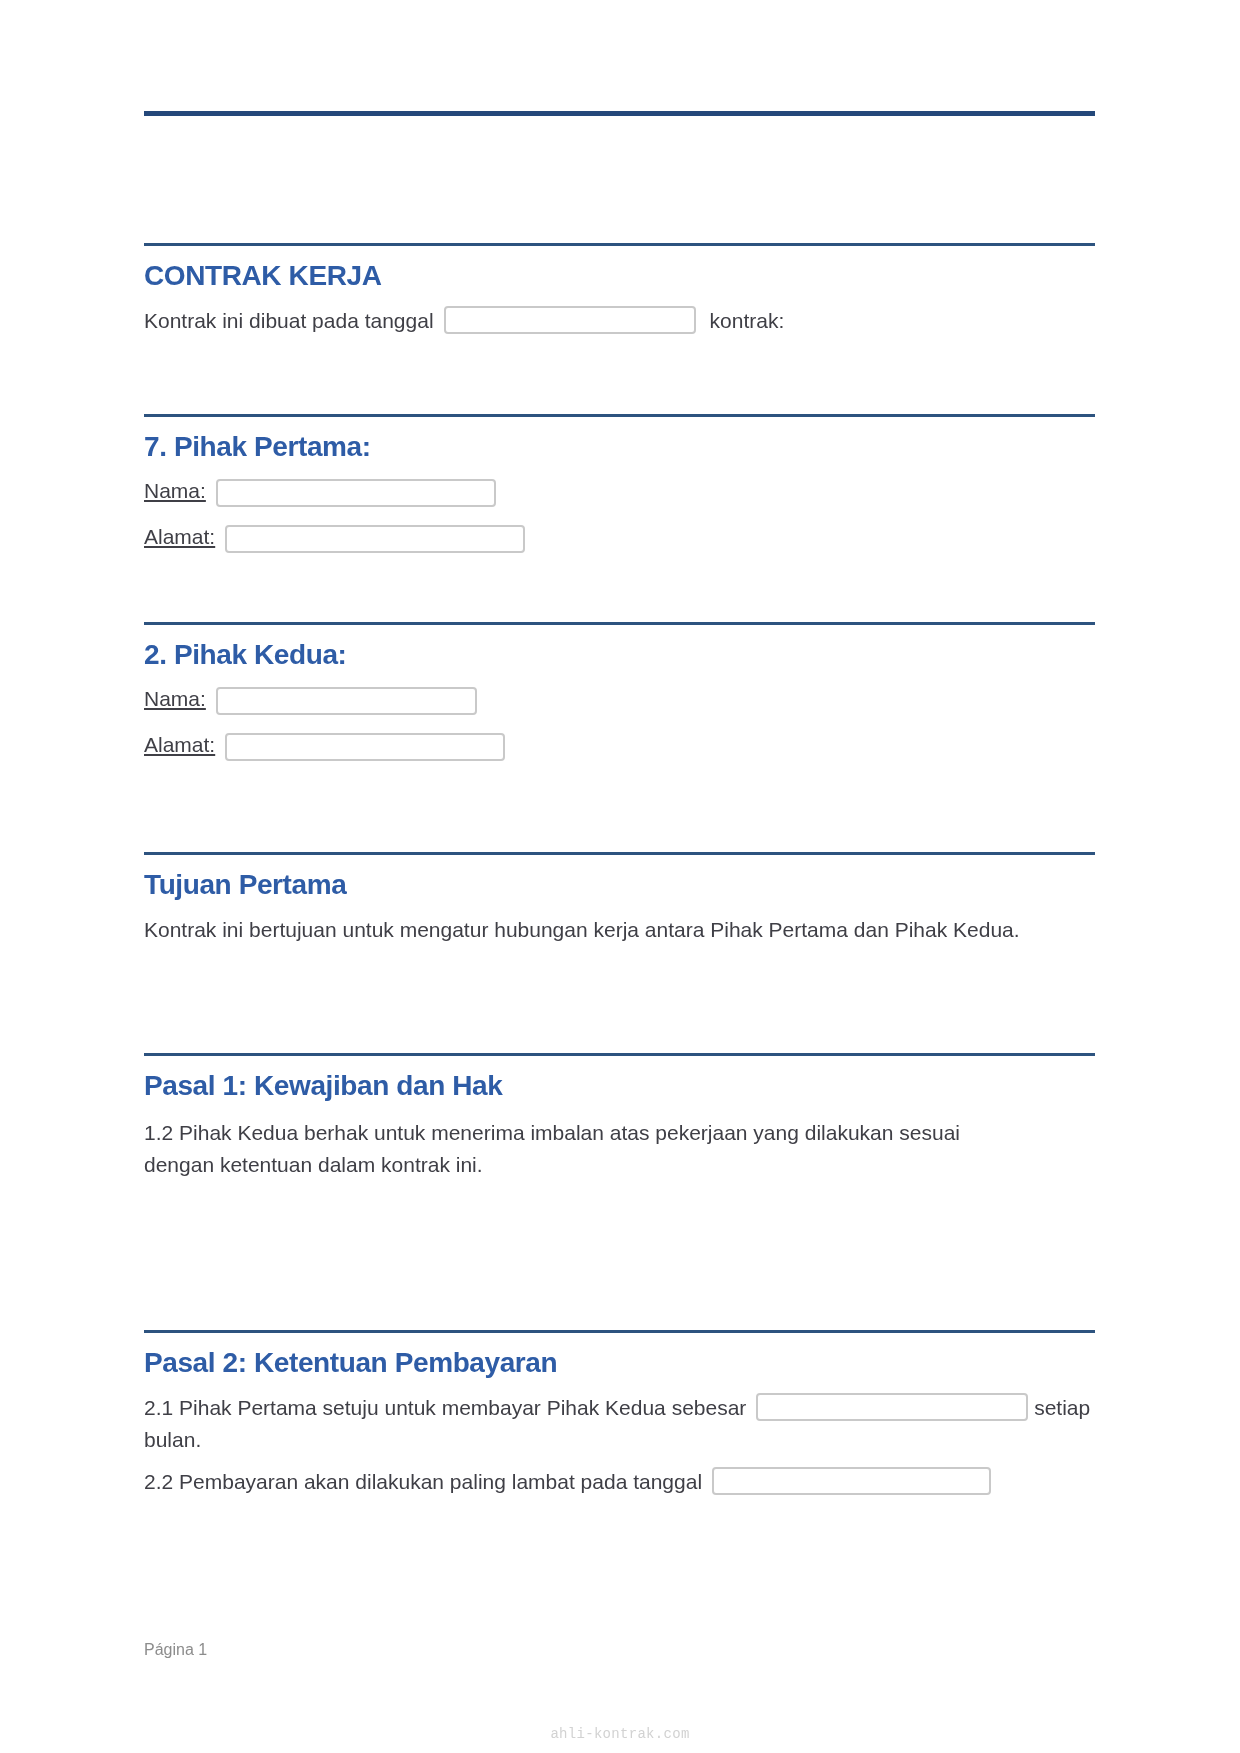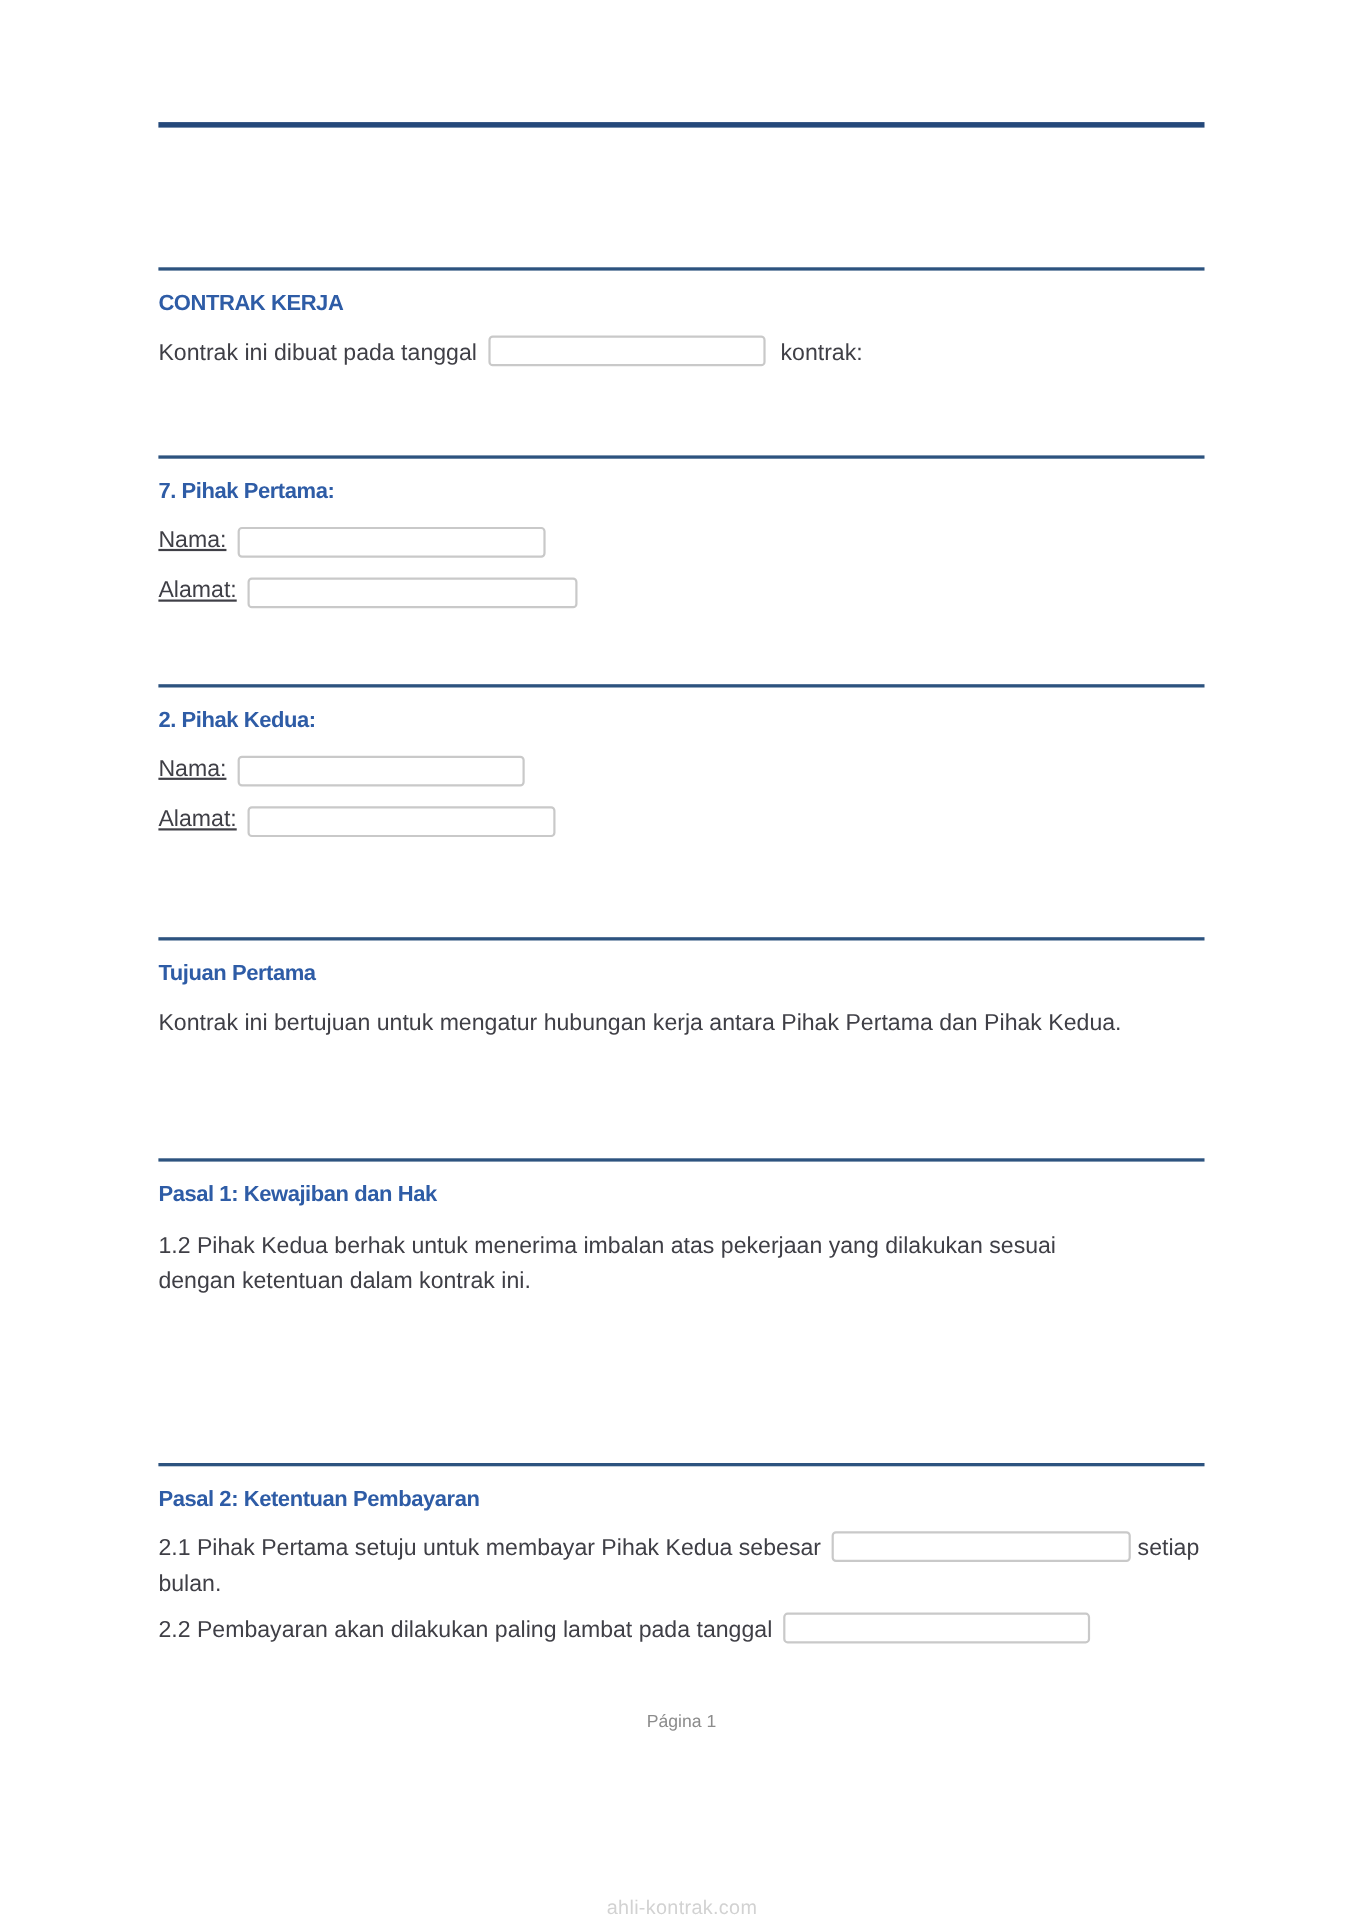--- a/index.html
+++ b/index.html
@@ -18,44 +18,44 @@
   }
   .content{position:absolute;left:144px;width:951px;}
   .divider{height:3px;background:var(--rule-navy);}
   #top-rule{top:111px;height:5px;background:var(--rule-navy-dark);}
   #sec-intro{top:243px;}
   #sec-party1{top:414px;}
   #sec-party2{top:622px;}
   #sec-tujuan{top:852px;}
   #sec-pasal1{top:1053px;}
   #sec-pasal2{top:1330px;}
-  #footer-page{top:1557px;text-align:center;}
+  #footer-page{top:1641px;text-align:left;}
   #watermark{position:absolute;top:1724px;left:0;width:1240px;text-align:center;}
   .h{
-    color:var(--heading-blue);font-size:20px;line-height:34px;font-weight:bold;
+    color:var(--heading-blue);font-size:28px;line-height:34px;font-weight:bold;
     letter-spacing:-0.4px;margin:13px 0 0 0;
   }
   .para{
     font-size:21px;line-height:32px;margin:12px 0 0 0;
   }
   .measure{max-width:890px;}
   .row{display:flex;align-items:flex-start;margin-top:15px;height:30px;font-size:21px;text-decoration:underline;}
   .tx-input{
     display:inline-block;box-sizing:border-box;height:28px;background:#ffffff;
     border:2px solid var(--input-border);border-radius:4px;padding:0 8px;
     font-family:"Liberation Sans",sans-serif;font-size:17px;color:var(--body-text);
     vertical-align:middle;
   }
   .row .tx-input{margin-left:10px;}
   .inline-input{margin:0 14px 0 10px;position:relative;top:-2px;}
   .inline-input-end{margin:0 0 0 10px;position:relative;top:-2px;}
   .w252{width:252px;} .w280{width:280px;} .w300{width:300px;}
   .w261{width:261px;} .w272{width:272px;} .w279{width:279px;}
   .footer-text{font-size:16px;color:var(--footer-gray);}
-  .watermark-text{font-size:18px;color:var(--watermark-gray);letter-spacing:0.3px;}
+  .watermark-text{font-size:14px;color:var(--watermark-gray);letter-spacing:0.3px;font-family:Liberation Mono, monospace;}
 </style>
 </head>
 <body>
 
 <div class="sheet">
 
   <div class="content divider" id="top-rule"></div>
 
   <div class="content" id="sec-intro">
     <div class="divider"></div>

